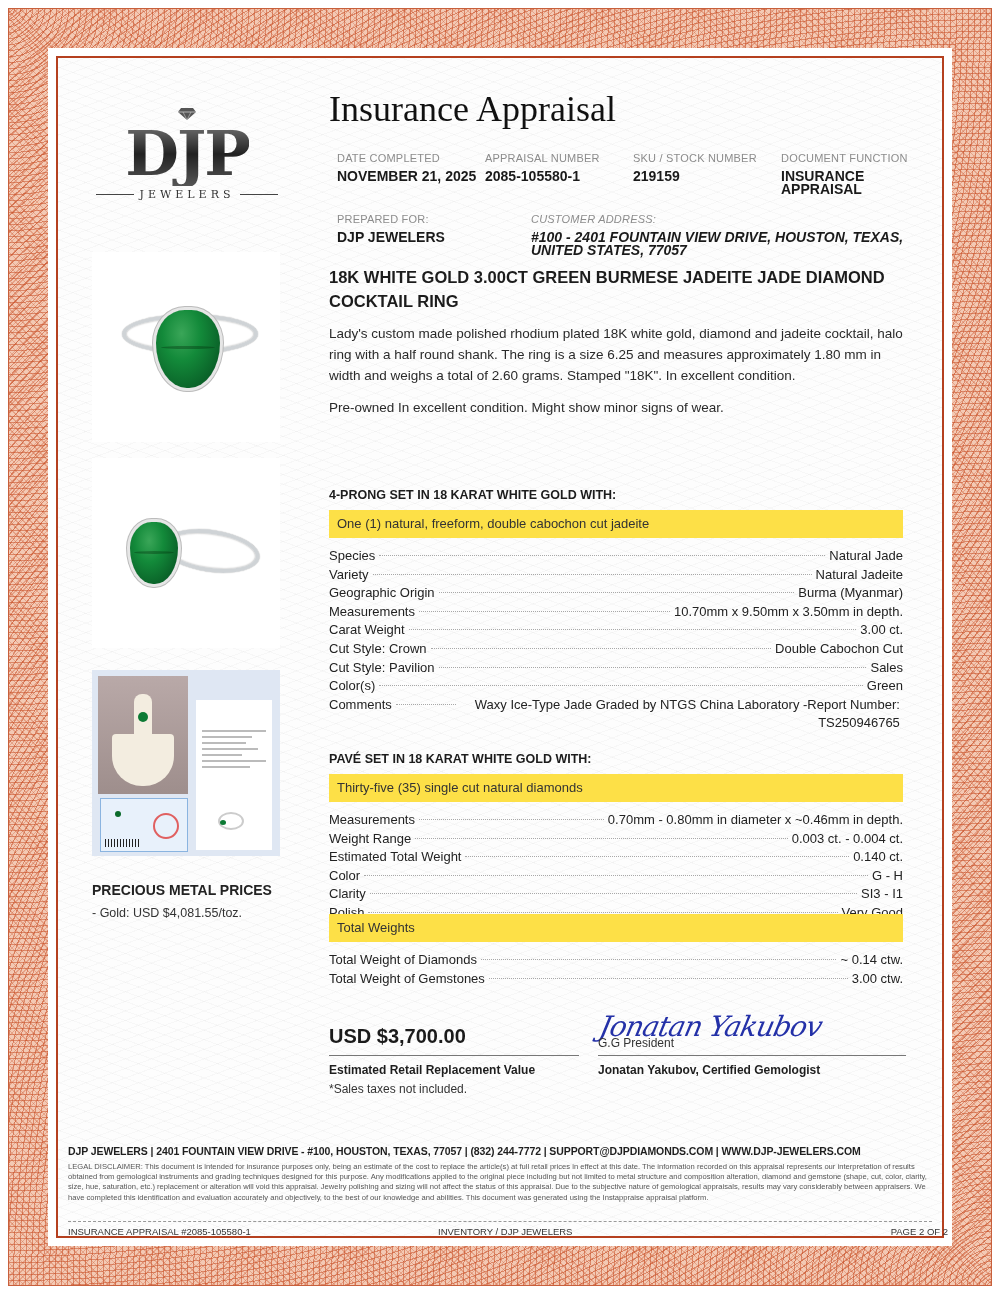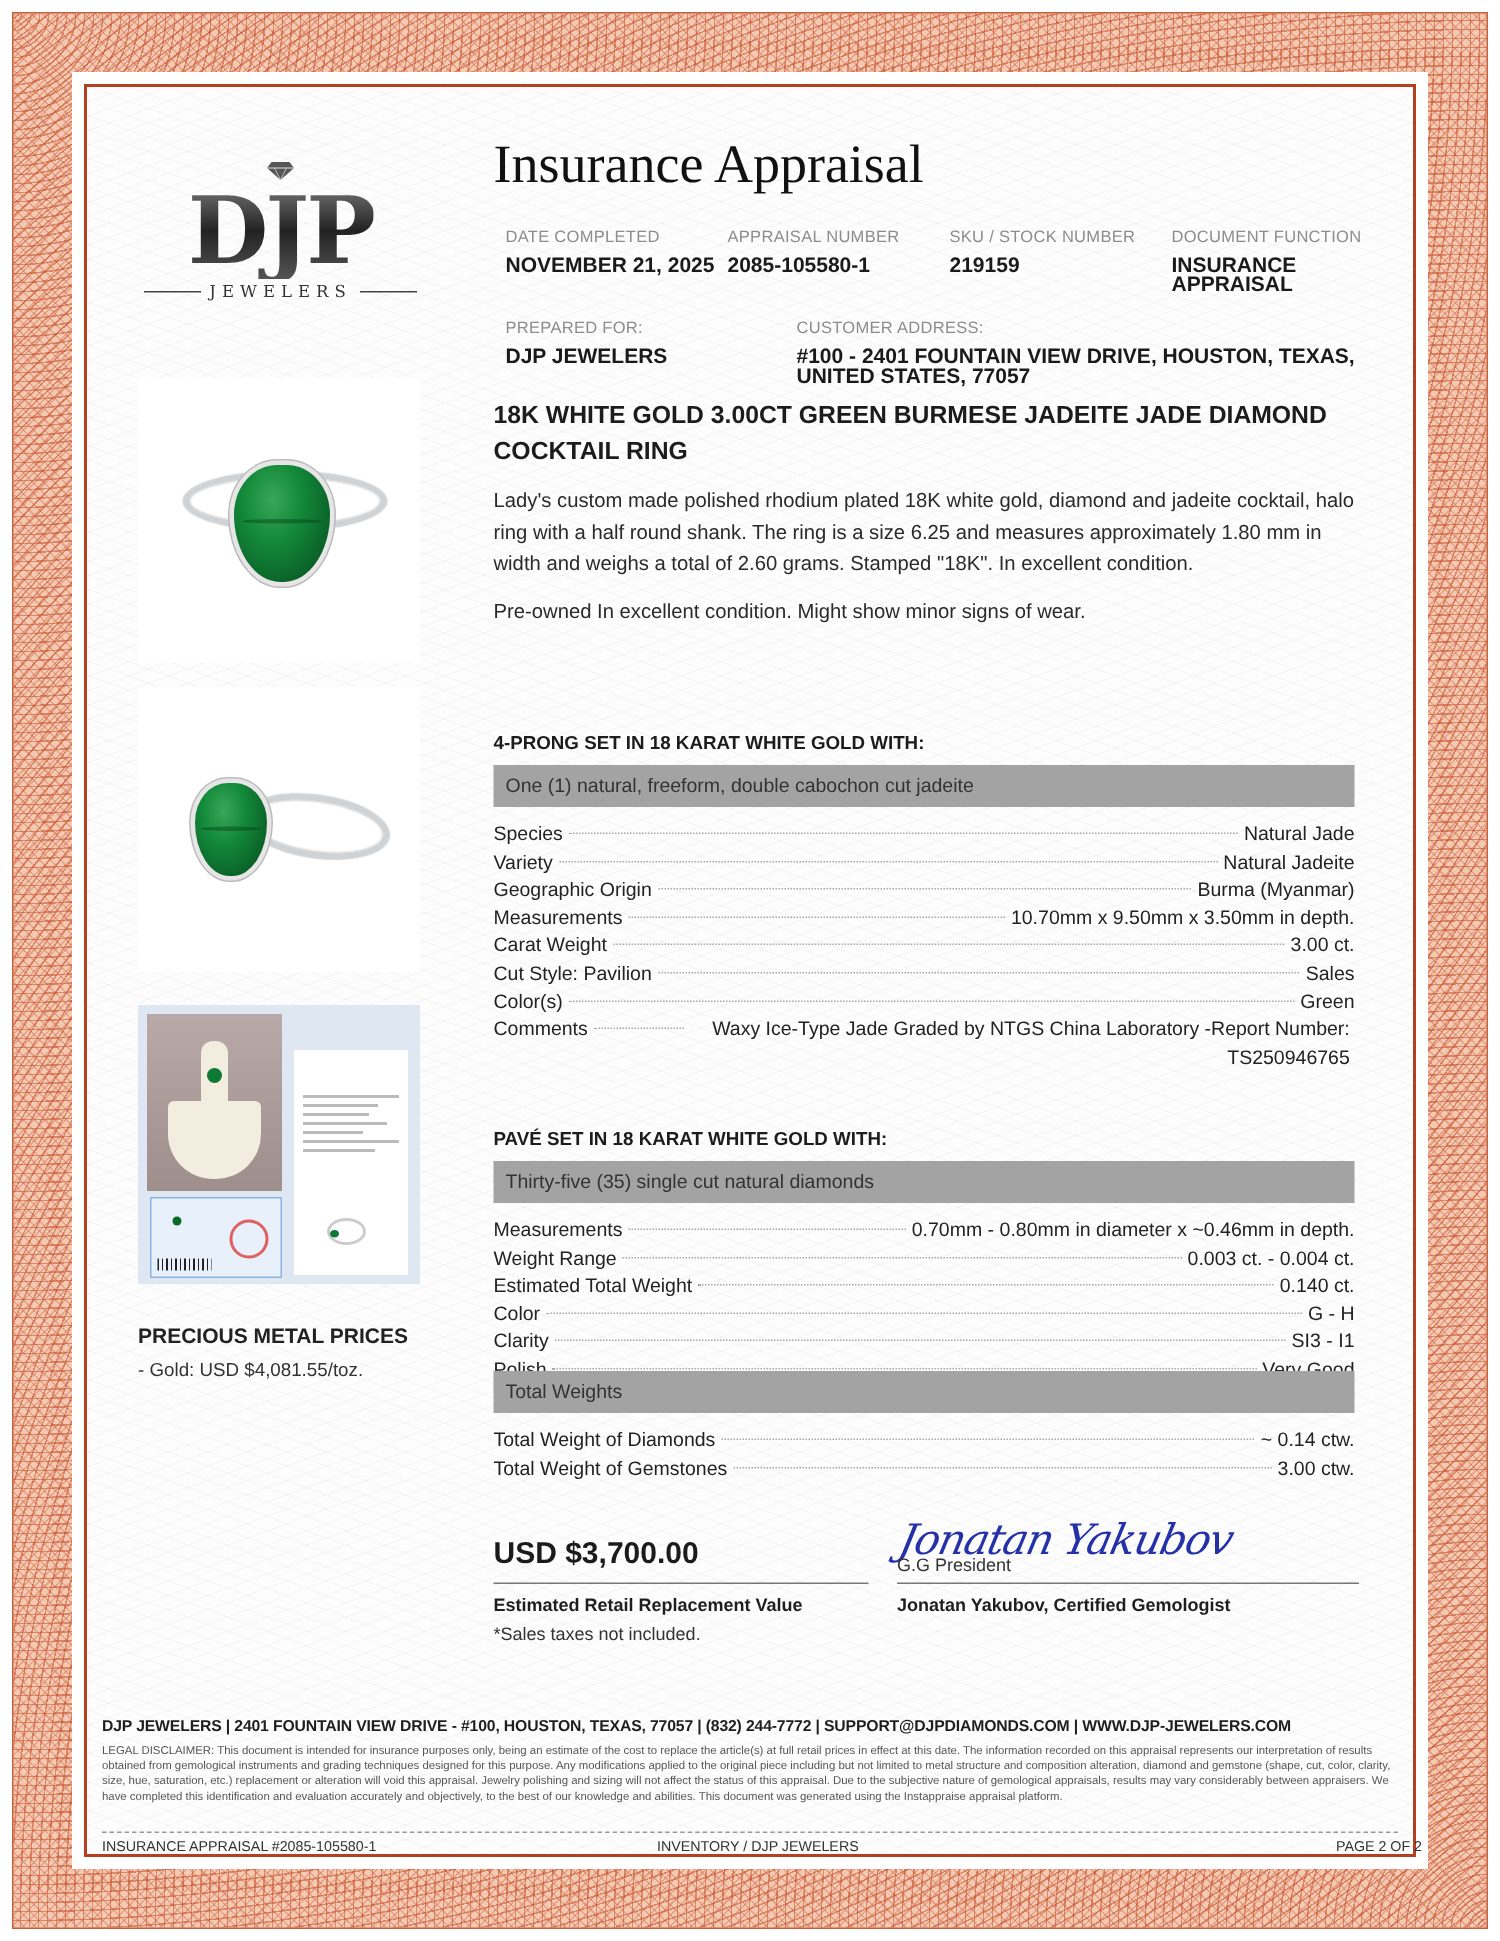--- a/index.html
+++ b/index.html
@@ -117,30 +117,30 @@
   .meta-label {
     font-size: 11px; color: #8c8c8c; letter-spacing: .2px; text-transform: uppercase;
     font-family: "Liberation Sans", sans-serif;
   }
   .meta-value {
     font-size: 14px; font-weight: bold; color: #1a1a1a; margin-top: 6px; line-height: 13px;
   }
   .row1 { top: 152px; }
   .row1 .c1 { width: 148px; } .row1 .c2 { width: 148px; } .row1 .c3 { width: 148px; } .row1 .c4 { width: 140px; }
   .row2 { top: 213px; }
-  .row2 .c1 { width: 194px; } .row2 .c2 { width: 380px; }
+  .row2 .c1 { width: 194px; } .row2 .c2 { width: 380px; font-style: italic; }
 
   .item-title {
     top: 265px; font-size: 16.5px; font-weight: bold; line-height: 24px; color: #1c1c1c;
   }
   .desc { top: 323px; font-size: 13.5px; line-height: 21px; color: #2a2a2a; }
   .cond { top: 400px; font-size: 13.5px; color: #2a2a2a; }
   .section-h { font-size: 12.5px; font-weight: bold; color: #1c1c1c; margin-top: 48px; }
   .gray-bar {
-    background: #a3a3a3; height: 28px; line-height: 28px; padding-left: 8px;
+    background: #fde047; height: 28px; line-height: 28px; padding-left: 8px;
     font-size: 13px; color: #333;
   }
   .kv { display: flex; align-items: baseline; font-size: 13px; line-height: 18.6px; color: #222; }
   .kv .k { white-space: nowrap; }
   .kv .dots { flex: 1; border-bottom: 1px dotted #a8a8a8; margin: 0 4px; transform: translateY(-4px); min-width: 10px; }
   .kv .v { white-space: nowrap; text-align: right; }
   .kv.wrap .v { white-space: normal; max-width: 440px; }
 
   .price {
     position: absolute; left: 329px; top: 1025px; font-size: 20px; font-weight: bold; color: #1b1b1b;
@@ -248,20 +248,25 @@
         <span class="k">Measurements</span>
         <span class="dots"></span>
         <span class="v">10.70mm x 9.50mm x 3.50mm in depth.</span>
       </div>
     <div class="kv">
         <span class="k">Carat Weight</span>
         <span class="dots"></span>
         <span class="v">3.00 ct.</span>
       </div>
     <div class="kv">
+        <span class="k">Cut Style: Crown</span>
+        <span class="dots"></span>
+        <span class="v">Double Cabochon Cut</span>
+      </div>
+    <div class="kv">
         <span class="k">Cut Style: Pavilion</span>
         <span class="dots"></span>
         <span class="v">Sales</span>
       </div>
     <div class="kv">
         <span class="k">Color(s)</span>
         <span class="dots"></span>
         <span class="v">Green</span>
       </div>
     <div class="kv wrap">

